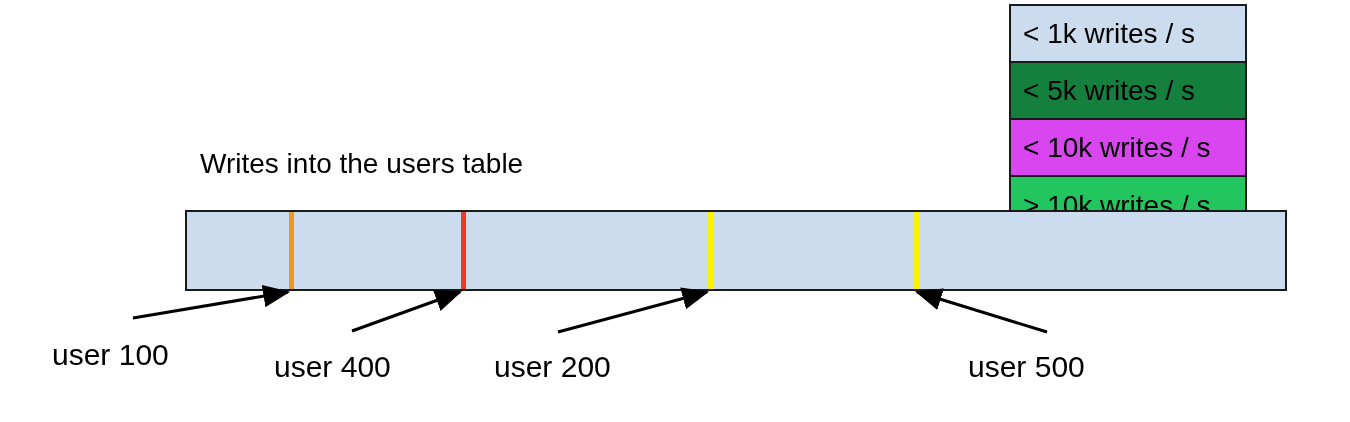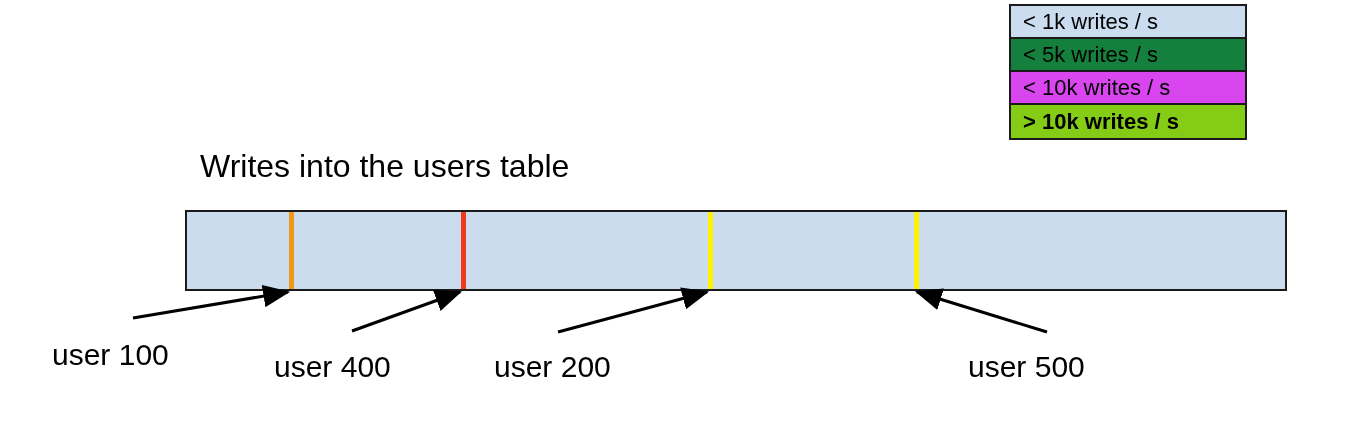--- a/index.html
+++ b/index.html
@@ -19,39 +19,39 @@
   
   #legend {
     position: absolute;
     left: 1009px;
     top: 4px;
     width: 238px;
     border: 2px solid #1a1a1a;
     box-sizing: border-box;
   }
   .legend-row {
-    height: 33px;
+    height: 57px;
     box-sizing: border-box;
     display: flex;
     align-items: center;
     padding-left: 12px;
     border-bottom: 2px solid #1a1a1a;
-    font-size: 22px;
+    font-size: 28px;
     line-height: 1;
     letter-spacing: 0px;
     white-space: nowrap;
   }
   .legend-row:last-child { border-bottom: none; }
 
   
   #chart-title {
     position: absolute;
     left: 200px;
     top: 150px;
-    font-size: 32px;
+    font-size: 28px;
     line-height: 1;
     white-space: nowrap;
   }
 
   
   #bar {
     position: absolute;
     left: 185px;
     top: 210px;
     width: 1102px;
@@ -91,21 +91,21 @@
 <div id="legend">
   <div class="legend-row" style="background:#ccdcef;">
     <span>&lt; 1k writes / s</span>
   </div>
   <div class="legend-row" style="background:#15803d;">
     <span>&lt; 5k writes / s</span>
   </div>
   <div class="legend-row" style="background:#d946ef;">
     <span>&lt; 10k writes / s</span>
   </div>
-  <div class="legend-row" style="background:#84cc16;font-weight:bold;">
+  <div class="legend-row" style="background:#22c55e;">
     <span>&gt; 10k writes / s</span>
   </div>
 </div>
 
 <div id="chart-title">Writes into the users table</div>
 
 <div id="bar">
   <div class="marker" style="left:102px;  background:#ef981d;"></div>
   <div class="marker" style="left:274px;  background:#ef3a1c;"></div>
   <div class="marker" style="left:521px;  background:#fff200;"></div>

